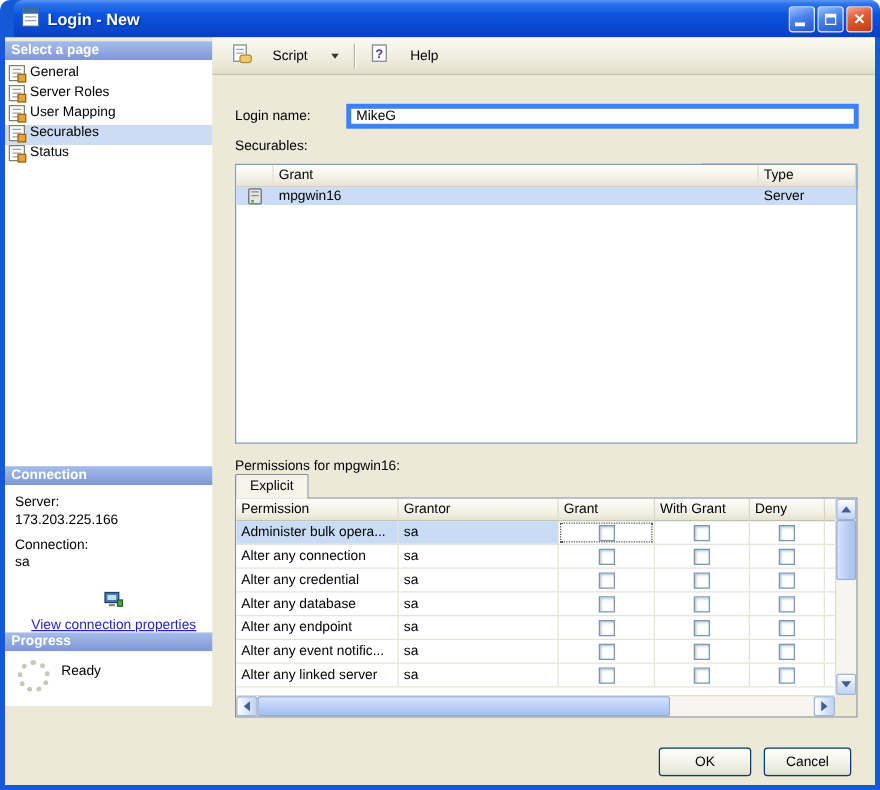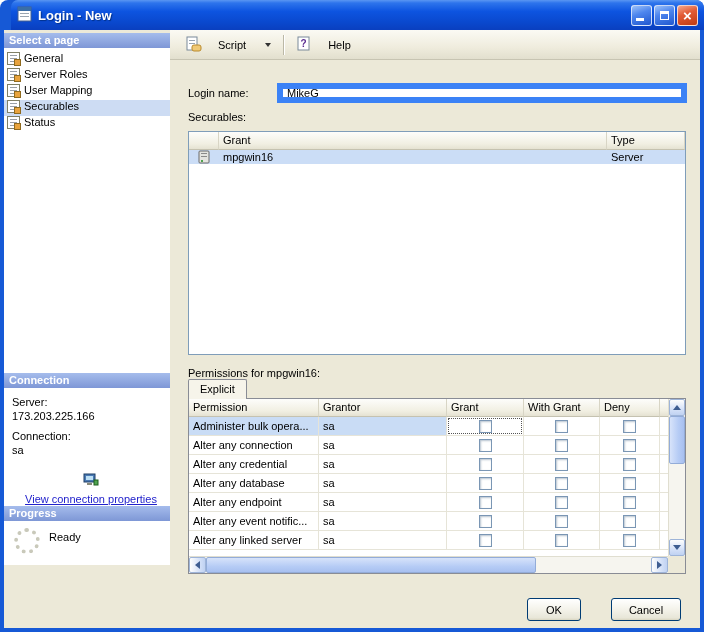--- a/index.html
+++ b/index.html
@@ -50,21 +50,21 @@
   
   .main{flex:1;position:relative;background:#ECE9D8;}
   .toolbar{position:absolute;top:0;left:0;right:0;height:30px;display:flex;align-items:center;padding-left:10px;
     background:linear-gradient(180deg,#FBFAF4,#EFECDD 60%,#E2DFCE);border-bottom:1px solid #C7C4B2;}
   .tool-btn{display:flex;align-items:center;gap:16px;padding:3px 5px;border:1px solid transparent;border-radius:2px;cursor:default;}
   .drop-arrow{width:0;height:0;border-left:3px solid transparent;border-right:3px solid transparent;border-top:4px solid #333;margin-left:3px;}
   .tb-sep{width:1px;height:20px;background:#BBB8A6;box-shadow:1px 0 0 #fff;margin:0 6px;}
 
   .label{position:absolute;}
   .login-label{left:18px;top:57px;}
-  .login-input{position:absolute;left:107px;right:13px;top:53px;height:20px;border:6px solid #3b82f6;
+  .login-input{position:absolute;left:107px;right:13px;top:53px;height:20px;border:4px solid #3b82f6;
     padding:1px 4px;font:11px "Liberation Sans",sans-serif;background:#fff;}
   .securables-label{left:18px;top:81px;}
 
   .xp-btn{border:1px solid #003C74;border-radius:3px;position:relative;cursor:default;
     background:linear-gradient(180deg,#FFFFFF 0%,#F5F4EC 45%,#E8E6D8 90%,#D8D5C0 100%);
     font:11px "Liberation Sans",sans-serif;display:flex;align-items:center;justify-content:center;}
   .search-btn{position:absolute;right:14px;top:73px;width:127px;height:23px;box-shadow:inset 0 0 0 2px #BEE0F8;margin-top:28px;}
   .search-btn::after{content:"";position:absolute;inset:3px;border:1px dotted #707070;}
   .btn-label{display:block;}
   .search-btn .btn-label::first-letter{text-decoration:underline;}
@@ -116,21 +116,21 @@
     border:1px solid #93ACD8;border-radius:2px;}
   .h-thumb{flex:0 0 330px;background:linear-gradient(180deg,#D7E3FA,#B6CCF5 60%,#A8C0F0);
     border:1px solid #93ACD8;border-radius:2px;}
   .track-rest{flex:1;}
   .corner{grid-column:2;grid-row:2;background:#ECE9D8;}
   .arr-up{width:0;height:0;border-left:4px solid transparent;border-right:4px solid transparent;border-bottom:5px solid #3F5E91;}
   .arr-down{width:0;height:0;border-left:4px solid transparent;border-right:4px solid transparent;border-top:5px solid #3F5E91;}
   .arr-left{width:0;height:0;border-top:4px solid transparent;border-bottom:4px solid transparent;border-right:5px solid #3F5E91;}
   .arr-right{width:0;height:0;border-top:4px solid transparent;border-bottom:4px solid transparent;border-left:5px solid #3F5E91;}
 
-  .btn-ok{position:absolute;left:357px;top:568px;width:54px;height:23px;}
+  .btn-ok{position:absolute;left:357px;top:568px;width:74px;height:23px;}
   .btn-cancel{position:absolute;left:441px;top:568px;width:70px;height:23px;}
 </style>
 </head>
 <body>
 
 <div class="window">
 
   <div class="titlebar">
     <span>
       <svg width="16" height="16">

